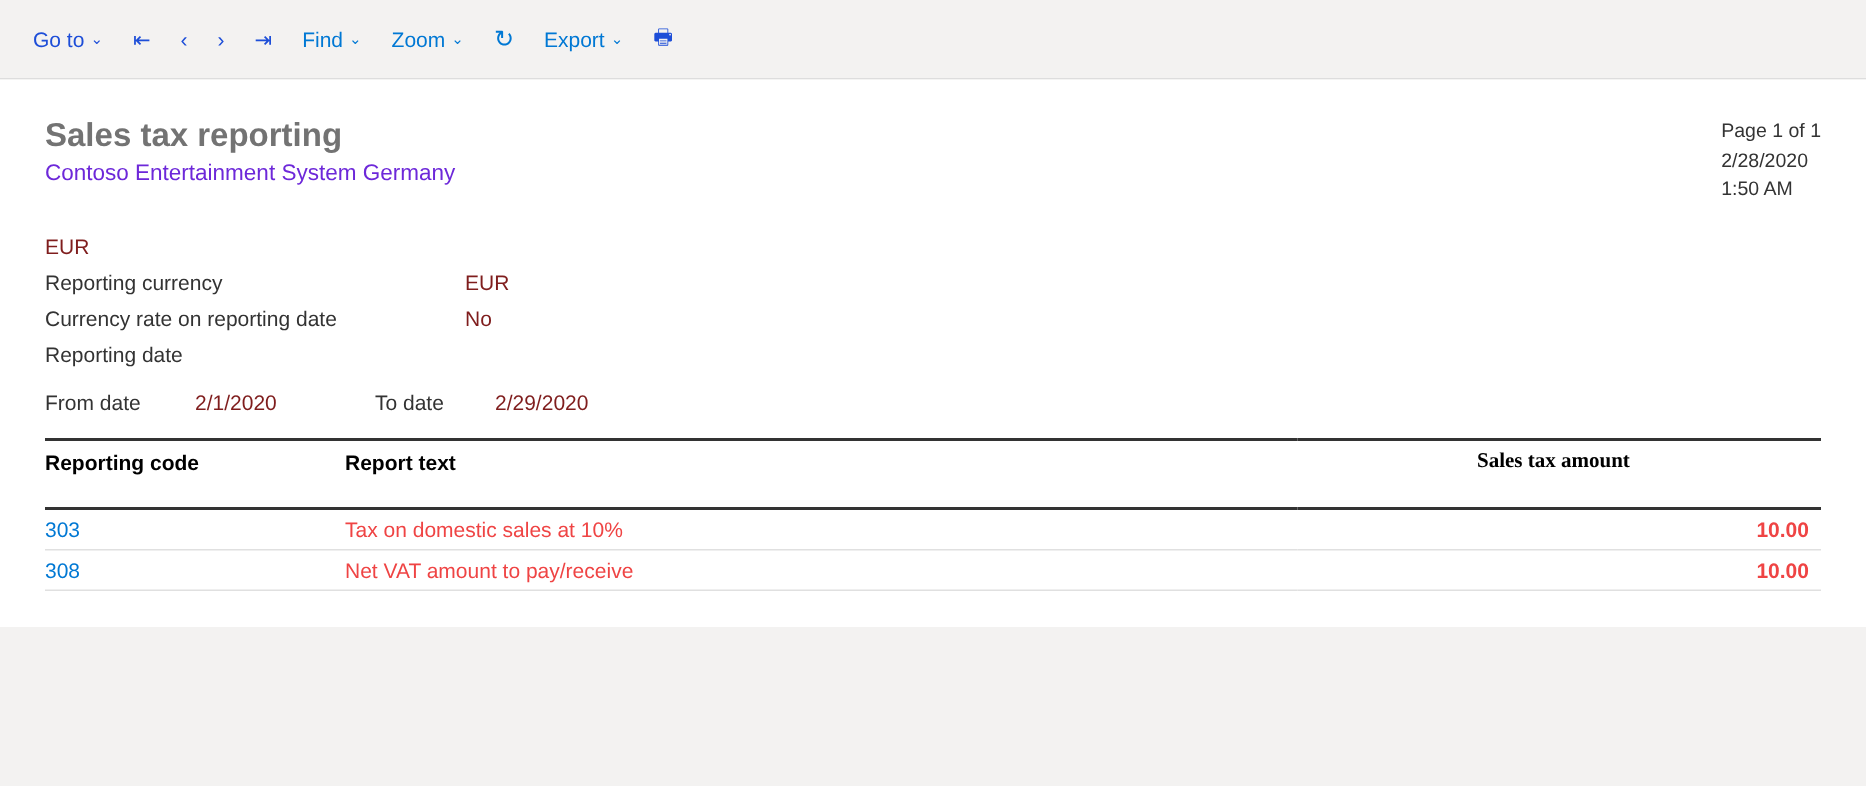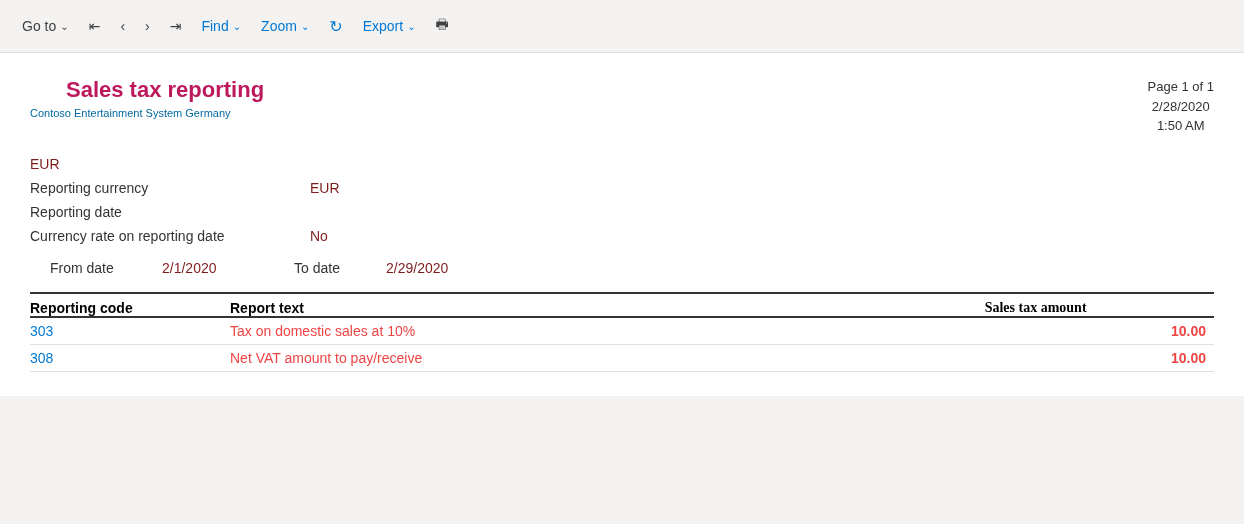--- a/index.html
+++ b/index.html
@@ -16,21 +16,21 @@
       align-items: center;
       gap: 8px;
       padding: 10px 16px;
       background: #f3f2f1;
       border-bottom: 1px solid #ddd;
     }
     .toolbar-btn {
       display: flex;
       align-items: center;
       gap: 4px;
-      color: #404040;
+      color: #1d4ed8;
       font-size: 14px;
       cursor: pointer;
       background: none;
       border: none;
       padding: 4px 6px;
       border-radius: 2px;
     }
     .toolbar-btn.blue { color: #0078d4; }
     .chevron { font-size: 10px; }
     .content {
@@ -41,71 +41,69 @@
     }
     .report-header {
       display: flex;
       justify-content: space-between;
       align-items: flex-start;
       margin-bottom: 16px;
     }
     .report-title {
       font-size: 22px;
       font-weight: bold;
-      color: #be185d;
+      color: #737373;
       margin-bottom: 4px;
-      margin-left: 36px;
     }
     .report-company {
-      font-size: 11px;
-      color: #0369a1;
+      font-size: 15px;
+      color: #6d28d9;
     }
     .page-info {
-      text-align: center;
+      text-align: left;
       font-size: 13px;
       color: #333;
       line-height: 1.5;
     }
     .meta-row {
       display: flex;
       align-items: center;
       padding: 4px 0;
       font-size: 14px;
     }
     .meta-label {
       width: 280px;
       color: #333;
     }
     .meta-value {
       color: #7f1d1d;
     }
     .dates-row {
       display: flex;
       align-items: center;
-      gap: 12px;
+      gap: 0;
       padding: 12px 0 8px 0;
       font-size: 14px;
-      margin-left: 20px;
     }
     .dates-row .meta-label { width: 100px; }
     .dates-row .meta-value { width: 100px; }
     .dates-row .meta-label2 { width: 80px; }
     .report-table {
       width: 100%;
       border-collapse: collapse;
       margin-top: 8px;
     }
     .report-table thead tr {
       border-top: 2px solid #333;
       border-bottom: 2px solid #333;
     }
     .report-table th {
       font-weight: bold;
       font-size: 14px;
-      padding: 6px 8px 0 0;
+      padding: 6px 8px 22px 0;
       text-align: left;
       color: #000;
     }
     .report-table th.right { text-align: center; font-family: Liberation Serif, serif; }
     .report-table td {
       padding: 5px 8px 5px 0;
       font-size: 14px;
       color: #ef4444;
       border-bottom: 1px solid #e0e0e0;
     }
@@ -174,26 +172,26 @@
 
   <div>
     <div class="meta-row">
       <span class="meta-value">EUR</span>
     </div>
     <div class="meta-row">
       <span class="meta-label">Reporting currency</span>
       <span class="meta-value">EUR</span>
     </div>
     <div class="meta-row">
+      <span class="meta-label">Currency rate on reporting date</span>
+      <span class="meta-value">No</span>
+    </div>
+    <div class="meta-row">
       <span class="meta-label">Reporting date</span>
       <span class="meta-value"></span>
-    </div>
-    <div class="meta-row">
-      <span class="meta-label">Currency rate on reporting date</span>
-      <span class="meta-value">No</span>
     </div>
   </div>
 
   <div class="dates-row">
     <span class="meta-label">From date</span>
     <span class="meta-value" style="width:120px;">2/1/2020</span>
     <span class="meta-label2" style="width:80px;">To date</span>
     <span class="meta-value">2/29/2020</span>
   </div>
 

